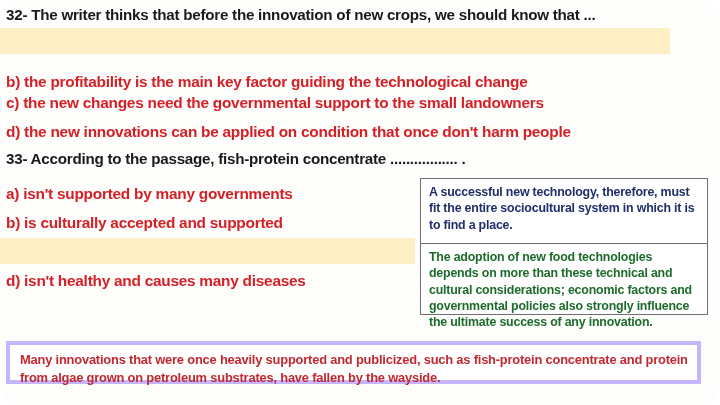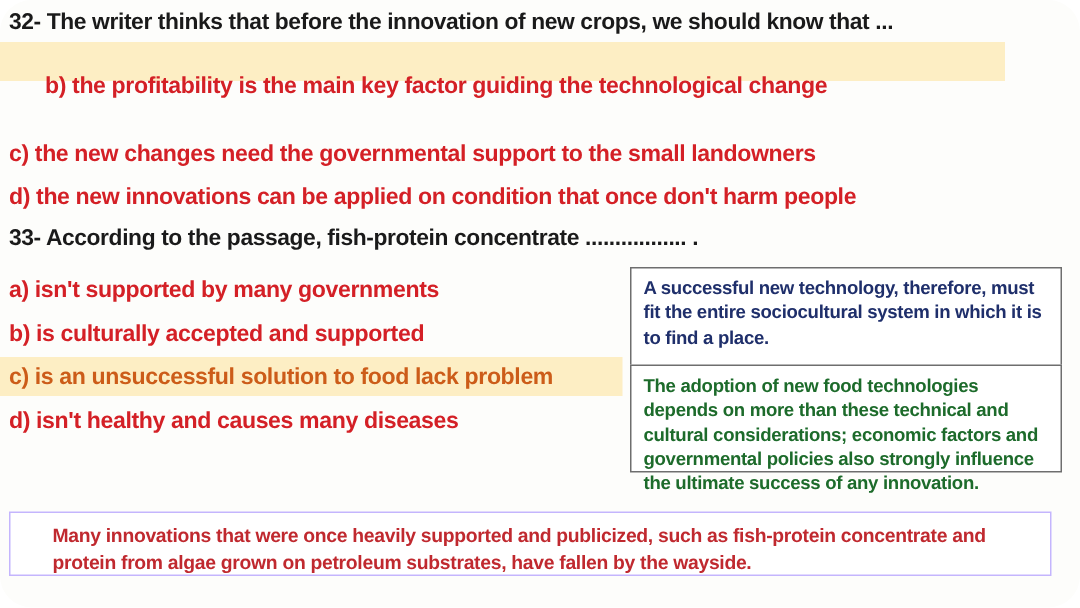--- a/index.html
+++ b/index.html
@@ -66,23 +66,23 @@
     font-weight: bold;
     letter-spacing: -0.2px;
     line-height: 1.31;
   }
   .note-navy .note-text { color: #1f2f6b; }
   .note-green .note-text { color: #1d6b2b; }
 
   .bottom-box {
     position: absolute;
     box-sizing: border-box;
-    border: 1px solid #c4b5fd;
+    border: 4px solid #c4b5fd;
     background: #ffffff;
-    padding: 6px 9px 5px 28px;
+    padding: 6px 9px 5px 10px;
   }
   .bottom-text {
     font-size: 12.9px;
     font-weight: bold;
     color: #c0292f;
     letter-spacing: -0.2px;
     line-height: 1.38;
   }
 </style>
 </head>
@@ -90,33 +90,32 @@
 
 <div id="page">
 
   <div class="hl-band" style="left:0px; top:28px; width:670px; height:26px;"></div>
 
   <div class="hl-band" style="left:0px; top:238px; width:415px; height:26px;"></div>
 
   <div class="q-stem" style="left:6px; top:7px;">32- The writer thinks that before the innovation of new crops, we should know  that ...</div>
 
 
-  <div class="opt" style="left:6px; top:50px;margin-left:24px;">b) the profitability is the main key factor guiding the technological change</div>
+  <div class="opt" style="left:6px; top:74px;">b) the profitability is the main key factor guiding the technological change</div>
 
   <div class="opt" style="left:6px; top:95px;text-align:right;">c) the new changes need the governmental support to the small landowners</div>
 
   <div class="opt" style="left:6px; top:124px;">d) the new innovations can be applied on condition that once don't harm people</div>
 
   <div class="q-stem" style="left:6px; top:151px;">33- According to the passage, fish-protein concentrate ................. .</div>
 
   <div class="opt" style="left:6px; top:186px;">a) isn't supported by many governments</div>
 
   <div class="opt" style="left:6px; top:215px;">b) is culturally accepted and supported</div>
 
-  <div class="opt highlight" style="left:6px; top:244px;">c) is an unsuccessful solution to food lack problem</div>
 
   <div class="opt" style="left:6px; top:273px;">d) isn't healthy and causes many diseases</div>
 
   <div class="note-box note-navy" style="left:420px; top:178px; width:288px; height:78px;">
     <div class="note-text">A successful new technology, therefore, must fit the entire sociocultural system in which it is to find a place.</div>
   </div>
 
   <div class="note-box note-green" style="left:420px; top:243px; width:288px; height:72px;">
     <div class="note-text">The adoption of new food technologies depends on more than these technical and cultural considerations; economic factors and governmental policies also strongly influence the ultimate success of any innovation.</div>
   </div>

